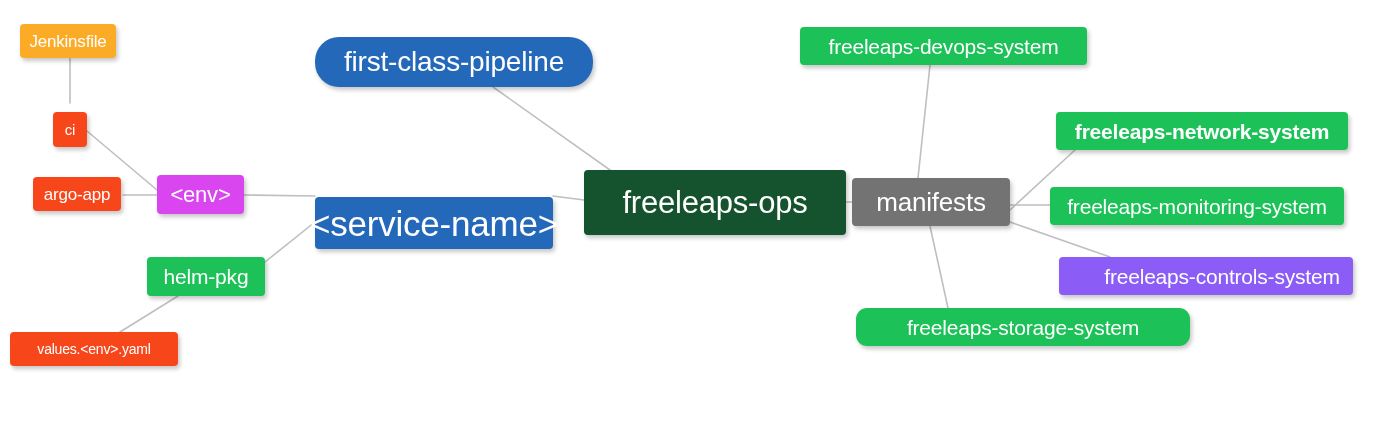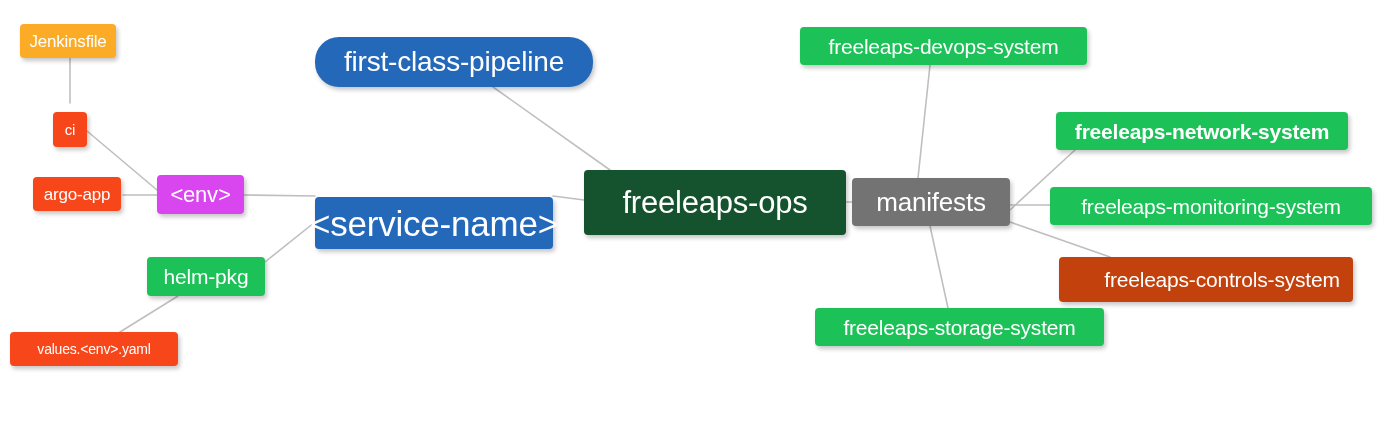--- a/index.html
+++ b/index.html
@@ -95,23 +95,23 @@
       </div>
       <div class="node" style="left: 852px; top: 178px; width: 158px; height: 48px; background: #737373; font-size: 26px;">
         <span class="node-label">manifests</span>
       </div>
       <div class="node" style="left: 800px; top: 27px; width: 287px; height: 38px; background: rgb(28, 194, 88); font-size: 21px; text-align: center;">
         <span class="node-label">freeleaps-devops-system</span>
       </div>
       <div class="node" style="left: 1056px; top: 112px; width: 292px; height: 38px; background: rgb(28, 194, 88); font-size: 21px; font-weight: bold;">
         <span class="node-label">freeleaps-network-system</span>
       </div>
-      <div class="node" style="left: 1050px; top: 187px; width: 322px; height: 38px; background: rgb(28, 194, 88); font-size: 21px;">
+      <div class="node" style="left: 1050px; top: 187px; width: 294px; height: 38px; background: rgb(28, 194, 88); font-size: 21px;">
         <span class="node-label">freeleaps-monitoring-system</span>
       </div>
-      <div class="node" style="left: 1059px; top: 257px; width: 294px; height: 45px; background: #c2410c; font-size: 21px; padding-left: 32px;">
+      <div class="node" style="left: 1059px; top: 257px; width: 294px; height: 38px; background: #8b5cf6; font-size: 21px; padding-left: 32px;">
         <span class="node-label">freeleaps-controls-system</span>
       </div>
-      <div class="node" style="left: 815px; top: 308px; width: 289px; height: 38px; background: rgb(28, 194, 88); font-size: 21px;">
+      <div class="node" style="left: 856px; top: 308px; width: 334px; height: 38px; background: rgb(28, 194, 88); font-size: 21px; border-radius: 11px;">
         <span class="node-label">freeleaps-storage-system</span>
       </div>
     </div>
 </div>
 
 </body></html>

